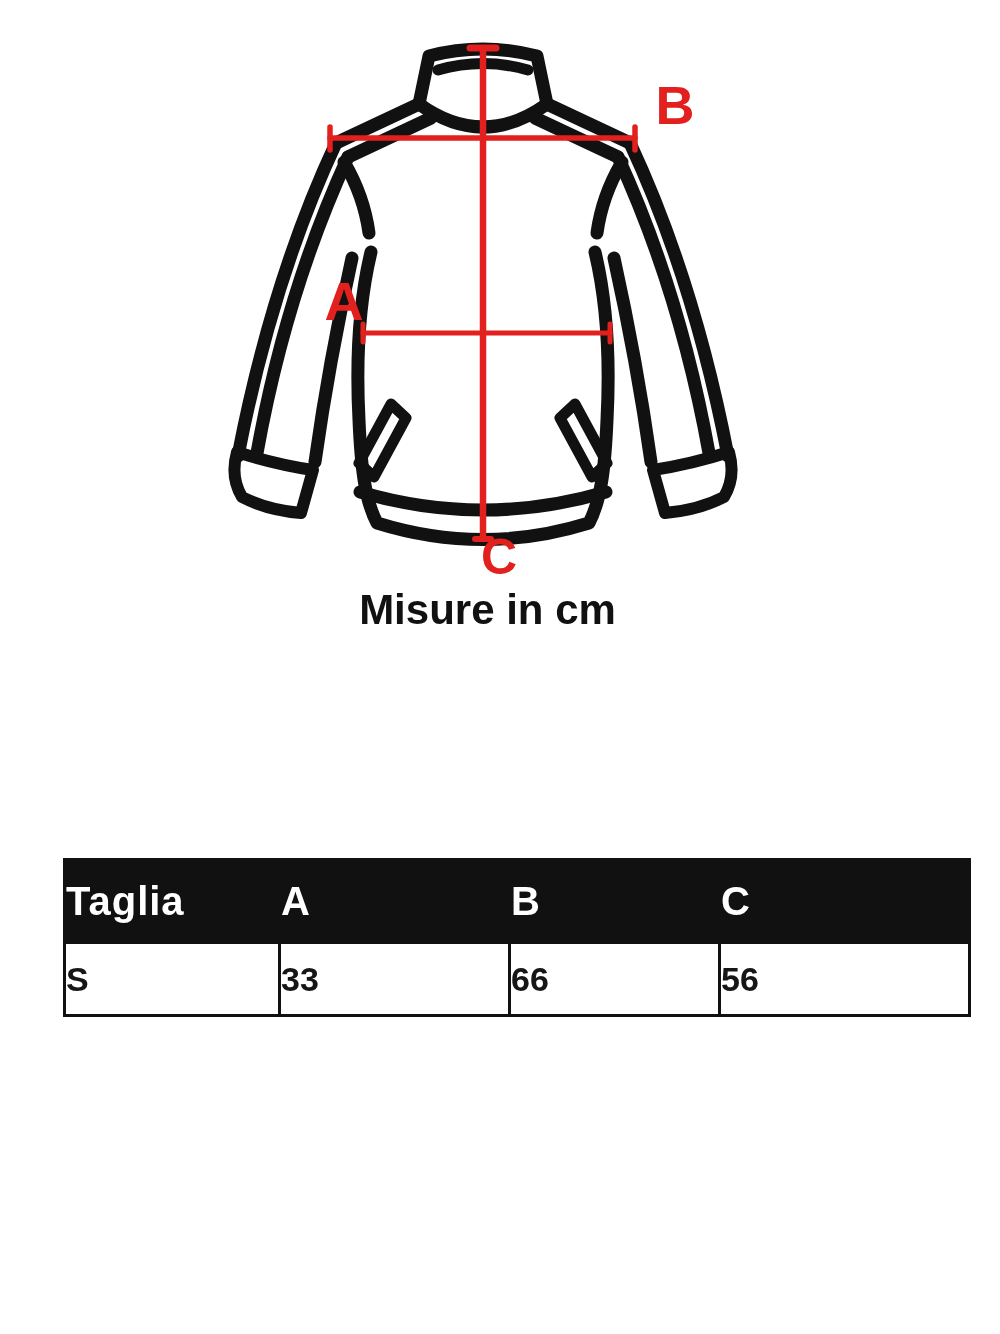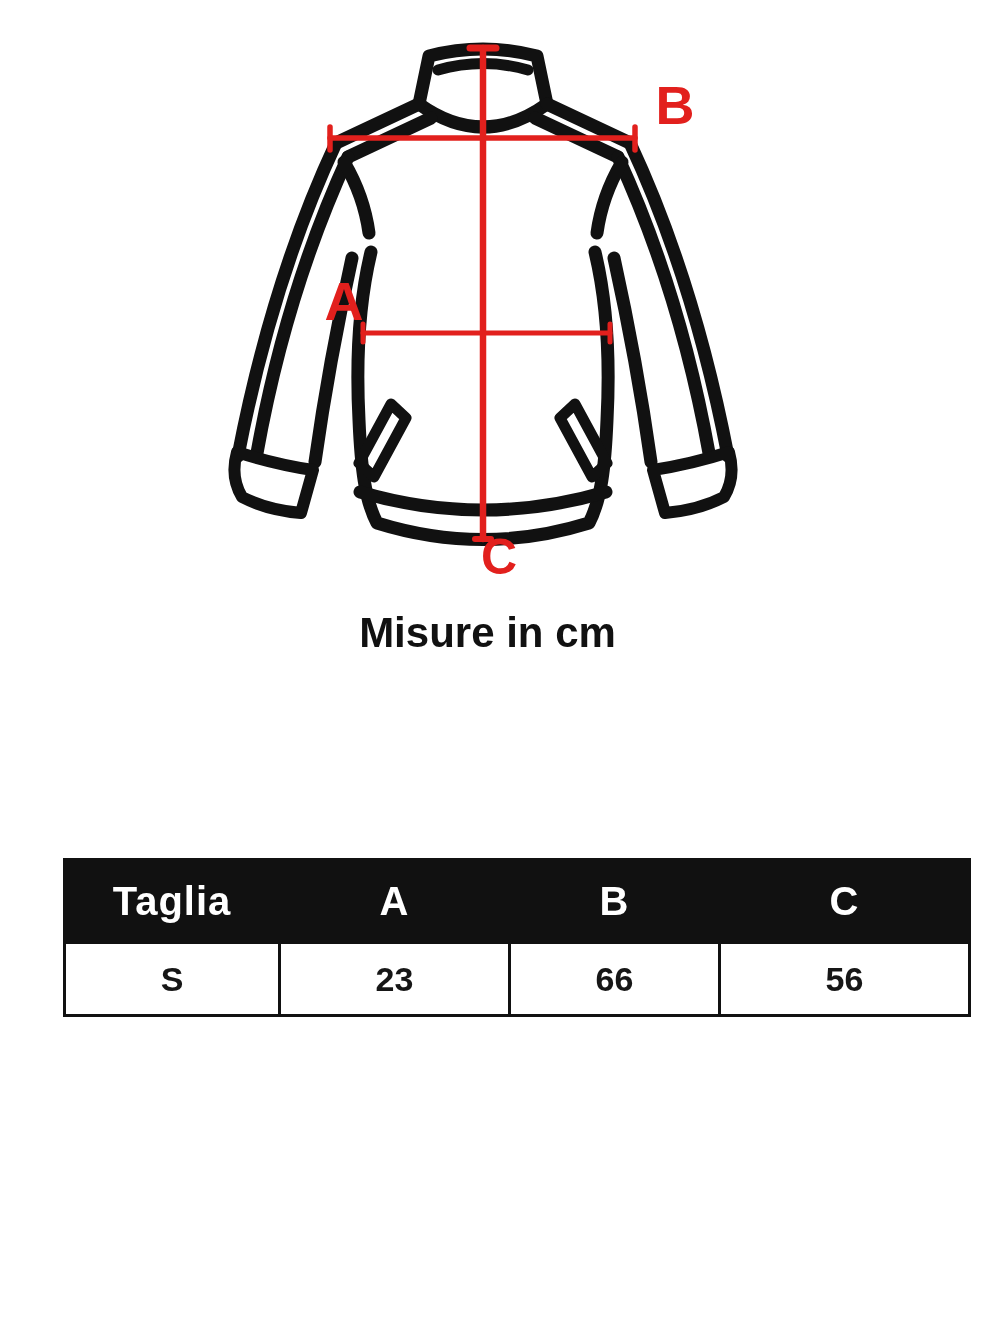--- a/index.html
+++ b/index.html
@@ -13,25 +13,25 @@
   body{width:1000px;height:1334px;font-family:"Liberation Sans",sans-serif;}
   .stage{position:relative;width:1000px;height:1334px;background:#ffffff;overflow:hidden;}
 
   svg.diagram{position:absolute;left:0;top:0;display:block;}
   .ink-stroke path{stroke:var(--ink);fill:none;stroke-width:13;stroke-linecap:round;stroke-linejoin:round;}
   .ink-stroke path.thin{stroke-width:11;}
   .ink-stroke path.cuff{stroke-width:12;}
   .accent-stroke path{stroke:var(--accent);fill:none;stroke-linecap:round;}
   svg.diagram text{font-family:"Liberation Sans",sans-serif;font-weight:800;fill:var(--accent);text-anchor:middle;}
 
-  .caption{position:absolute;left:0;top:609px;width:975px;margin:0;text-align:center;
+  .caption{position:absolute;left:0;top:586px;width:975px;margin:0;text-align:center;
            font-size:42px;font-weight:800;color:var(--ink);letter-spacing:0px;}
 
   .size-table{position:absolute;left:63px;top:858px;width:905px;border-collapse:collapse;table-layout:fixed;}
-  .size-table th,.size-table td{border:3px solid var(--tbl-border);text-align:center;vertical-align:middle;padding:0;margin-left:34px;}
+  .size-table th,.size-table td{border:3px solid var(--tbl-border);text-align:left;vertical-align:middle;padding:0;margin-left:34px;}
   .size-table thead th{background:var(--tbl-head-bg);color:var(--tbl-head-text);height:80px;font-size:40px;font-weight:700;letter-spacing:1px;}
   .size-table tbody td{background:#ffffff;color:#161616;height:70px;font-size:34px;font-weight:700;}
 </style>
 </head>
 <body style="background: rgb(255, 255, 255);">
 
 <div class="stage">
 
   <svg class="diagram" width="1000" height="600" viewBox="0 0 1000 600" aria-hidden="true">
 
@@ -99,20 +99,20 @@
       <tr>
         <th>Taglia</th>
         <th>A</th>
         <th>B</th>
         <th>C</th>
       </tr>
     </thead>
     <tbody>
       <tr>
         <td>S</td>
-        <td>23</td>
+        <td>33</td>
         <td>66</td>
         <td>56</td>
       </tr>
     </tbody>
   </table>
 
 </div>
 
 </body></html>

